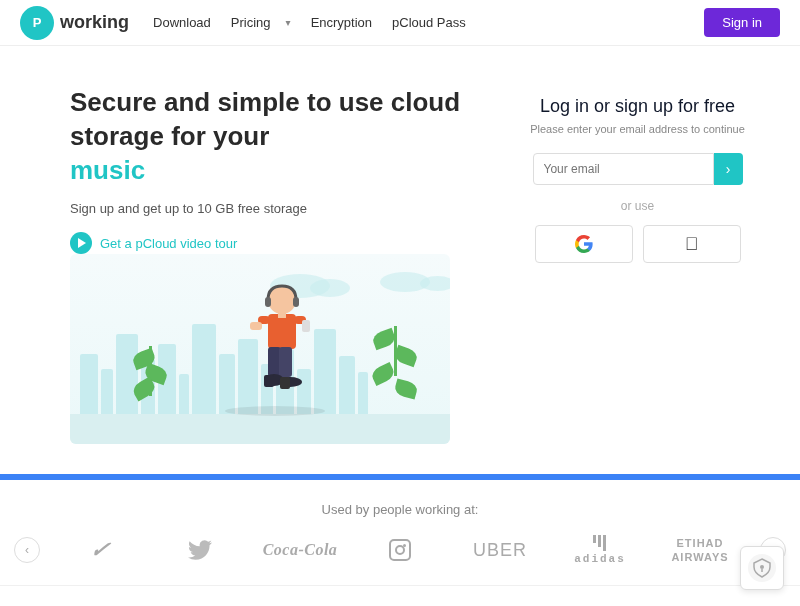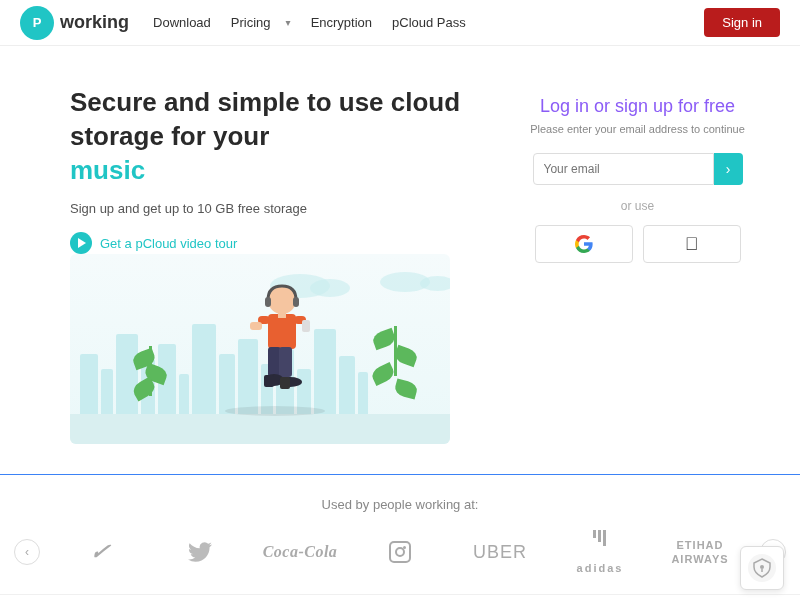--- a/index.html
+++ b/index.html
@@ -17,21 +17,21 @@
       width: 34px; height: 34px; border-radius: 50%;
       background: #20c5c5; display: flex; align-items: center; justify-content: center;
       color: #fff; font-weight: bold; font-size: 13px;
     }
     .logo-text { font-size: 18px; font-weight: 600; color: #333; }
     .nav-links { display: flex; align-items: center; gap: 20px; }
     .nav-link { font-size: 13px; color: #333; text-decoration: none; cursor: pointer; }
     .pricing-link { display: flex; align-items: center; gap: 15px; }
     .chevron { font-size: 10px; color: #888; }
     .signin-btn {
-      background: #b91c1c; color: #fff; border: none; border-radius: 4px;
+      background: #6d28d9; color: #fff; border: none; border-radius: 4px;
       padding: 7px 18px; font-size: 13px; cursor: pointer;
     }
 
     
     .main-content {
       display: flex; padding: 40px 50px 30px 70px; gap: 20px;
     }
     .left-section { flex: 1; max-width: 470px; }
     .right-section {
       width: 225px; flex-shrink: 0;
@@ -98,21 +98,21 @@
       width: 22px; height: 16px; background: #5cb85c;
       border-radius: 50% 0 50% 0; position: absolute;
     }
     
     .cloud {
       position: absolute; background: #c8ecef; border-radius: 50%;
       opacity: 0.6;
     }
 
     
-    .form-title { font-size: 18px; font-weight: 500; color: #8b5cf6; text-align: center; margin-bottom: 6px; }
+    .form-title { font-size: 18px; font-weight: 500; color: #0f172a; text-align: center; margin-bottom: 6px; }
     .form-sub { font-size: 11px; color: #888; text-align: center; margin-bottom: 18px; }
     .email-row {
       display: flex; width: 210px; margin-bottom: 14px;
     }
     .email-input {
       flex: 1; border: 1px solid #ddd; border-radius: 4px 0 0 4px;
       padding: 8px 10px; font-size: 12px; outline: none; color: #aaa;
     }
     .email-submit {
       background: #20c5c5; border: none; border-radius: 0 4px 4px 0;
@@ -122,21 +122,21 @@
     .social-btns { display: flex; gap: 10px; }
     .social-btn {
       width: 98px; height: 38px; border: 1px solid #ddd; border-radius: 4px;
       background: #fff; cursor: pointer; display: flex; align-items: center; justify-content: center;
       font-size: 18px;
     }
 
     
     .used-section {
       padding: 22px 0 20px; text-align: center;
-      border-top: 1px solid #3b82f6;
+      border-top: 6px solid #3b82f6;
     }
     .used-title { font-size: 13px; color: #888; margin-bottom: 18px; }
     .logos-row {
       display: flex; align-items: center; justify-content: center; gap: 0;
       position: relative; padding: 0 50px;
     }
     .logo-item {
       flex: 1; display: flex; align-items: center; justify-content: center;
       font-size: 13px; color: #999; font-weight: 600; letter-spacing: 0.5px;
       padding: 0 8px;
@@ -191,21 +191,21 @@
     .insta-inner { width: 10px; height: 10px; border: 2px solid #aaa; border-radius: 50%; }
     .insta-dot {
       position: absolute; top: 3px; right: 3px;
       width: 3px; height: 3px; background: #aaa; border-radius: 50%;
     }
 
     
     .uber-logo { font-size: 18px; font-weight: 400; color: #aaa; letter-spacing: 1px; }
 
     
-    .adidas-logo { display: flex; flex-direction: column; align-items: center; gap: 16px; }
+    .adidas-logo { display: flex; flex-direction: column; align-items: center; gap: 2px; font-family: Liberation Mono, monospace; }
     .adidas-lines { display: flex; gap: 2px; }
     .adidas-bar { width: 3px; height: 12px; background: #aaa; }
     .adidas-bar:nth-child(1) { height: 8px; }
     .adidas-bar:nth-child(2) { height: 11px; }
     .adidas-bar:nth-child(3) { height: 14px; }
     .adidas-text-logo { font-size: 11px; color: #aaa; letter-spacing: 2px; font-weight: 600; }
 
     
     .etihad-logo { font-size: 11px; color: #aaa; letter-spacing: 1px; font-weight: 600; text-transform: uppercase; text-align: center; line-height: 1.3; }
 

